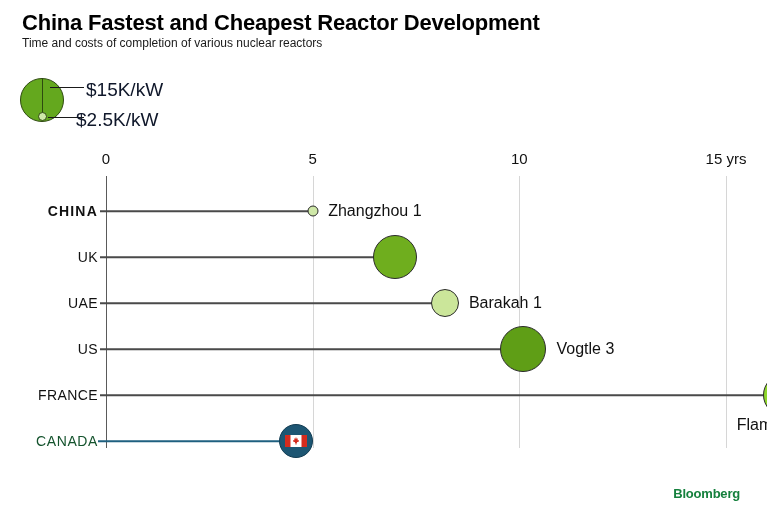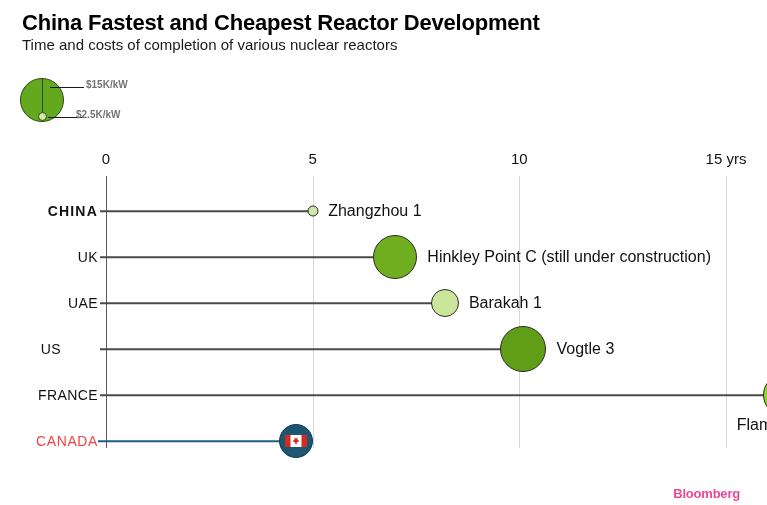--- a/index.html
+++ b/index.html
@@ -23,21 +23,21 @@
     top: 10px;
     font-size: 22px;
     font-weight: bold;
     letter-spacing: -0.2px;
     color: #000000;
   }
   #chart-subtitle {
     position: absolute;
     left: 22px;
     top: 36px;
-    font-size: 15px;
+    font-size: 12px;
     font-weight: normal;
     color: #1a1a1a;
   }
 
   
   #size-legend {
     position: absolute;
     left: 20px;
     top: 76px;
     width: 220px;
@@ -84,24 +84,23 @@
   .legend-lead-bot {
     position: absolute;
     left: 28px;
     top: 41px;
     width: 36px;
     height: 1px;
     background: #1a1a1a;
   }
   .legend-label {
     position: absolute;
-    font-size: 10px;
-    color: #737373;
-    white-space: nowrap;
-    font-weight: bold;
+    font-size: 19px;
+    color: #0f172a;
+    white-space: nowrap;
   }
   #legend-label-max { left: 66px; top: 3px; }
   #legend-label-min { left: 56px; top: 33px; }
 
   
   #plot {
     position: absolute;
     left: 0px;
     top: 150px;
     width: 767px;
@@ -137,21 +136,21 @@
     right: 681px;
     top: 50%;
     transform: translateY(-50%);
     font-size: 14px;
     letter-spacing: 0.4px;
     color: #111111;
     white-space: nowrap;
     text-align: right;
   }
   .row-cat-label.bold { font-weight: bold; letter-spacing: 1.2px; }
-  .row-cat-label.accent { color: #ef4444; font-weight: normal; letter-spacing: 0.6px; }
+  .row-cat-label.accent { color: #14532d; font-weight: normal; letter-spacing: 0.6px; }
 
   .row-line {
     position: absolute;
     top: 50%;
     height: 1.5px;
     background: #4a4a4a;
     transform: translateY(-50%);
   }
   .row-line.accent { background: #1f6080; }
 
@@ -208,21 +207,21 @@
     color: #111111;
     width: 600px;
   }
   #brand-logo {
     position: absolute;
     right: 12px;
     top: 24px;
     font-size: 13px;
     font-weight: bold;
     letter-spacing: -0.2px;
-    color: #ec4899;
+    color: #15803d;
   }
 </style>
 </head>
 <body>
 
 <div id="chart-title">China Fastest and Cheapest Reactor Development</div>
 <div id="chart-subtitle">Time and costs of completion of various nuclear reactors</div>
 
 <div id="size-legend">
   <div class="legend-big-circle"></div>
@@ -251,30 +250,29 @@
       <div class="row" style="top: 38px;">
         <div class="row-cat-label bold" style="right: 669px;">CHINA</div>
         <div class="row-line" style="left: 100px; width: 212.667px;"></div>
         <div class="bubble" style="left: 312.667px; width: 11px; height: 11px; background: rgb(207, 232, 168);"></div>
         <div class="point-label" style="left: 328.167px;">Zhangzhou 1</div>
       </div>
       <div class="row" style="top: 84px;">
         <div class="row-cat-label" style="right: 669px;">UK</div>
         <div class="row-line" style="left: 100px; width: 295.333px;"></div>
         <div class="bubble" style="left: 395.333px; width: 44px; height: 44px; background: rgb(111, 174, 30);"></div>
-        <div class="point-label" style="left: 427.333px;">Hinkley Point C (still under construction)</div>
       </div>
       <div class="row" style="top: 130px;">
         <div class="row-cat-label" style="right: 669px;">UAE</div>
         <div class="row-line" style="left: 100px; width: 344.933px;"></div>
         <div class="bubble" style="left: 444.933px; width: 28px; height: 28px; background: rgb(203, 230, 154);"></div>
         <div class="point-label" style="left: 468.933px;">Barakah 1</div>
       </div>
       <div class="row" style="top: 176px;">
-        <div class="row-cat-label" style="right: 706px;">US</div>
+        <div class="row-cat-label" style="right: 669px;">US</div>
         <div class="row-line" style="left: 100px; width: 423.467px;"></div>
         <div class="bubble" style="left: 523.467px; width: 46px; height: 46px; background: rgb(95, 158, 22);"></div>
         <div class="point-label" style="left: 556.467px;">Vogtle 3</div>
       </div>
       <div class="row" style="top: 222px;">
         <div class="row-cat-label" style="right: 669px;">FRANCE</div>
         <div class="row-line" style="left: 100px; width: 683.867px;"></div>
         <div class="bubble" style="left: 783.867px; width: 42px; height: 42px; background: rgb(142, 214, 42);"></div>
         <div class="point-label below" style="left: 783.867px;">Flamanville 3</div>
       </div>

